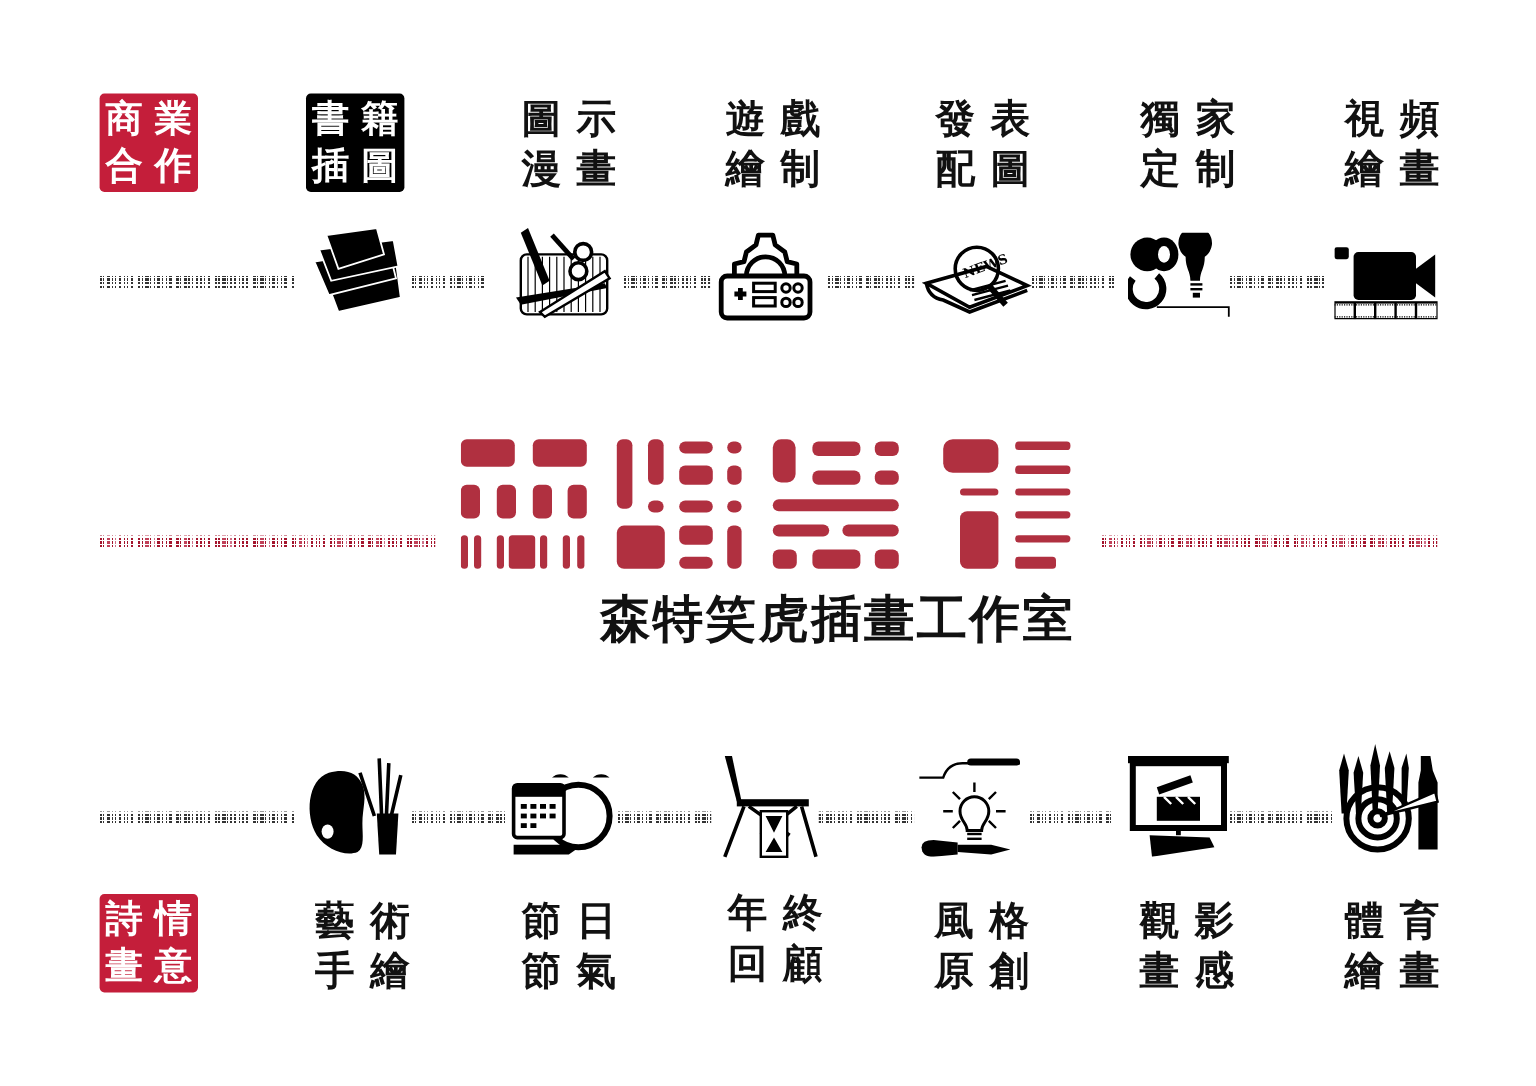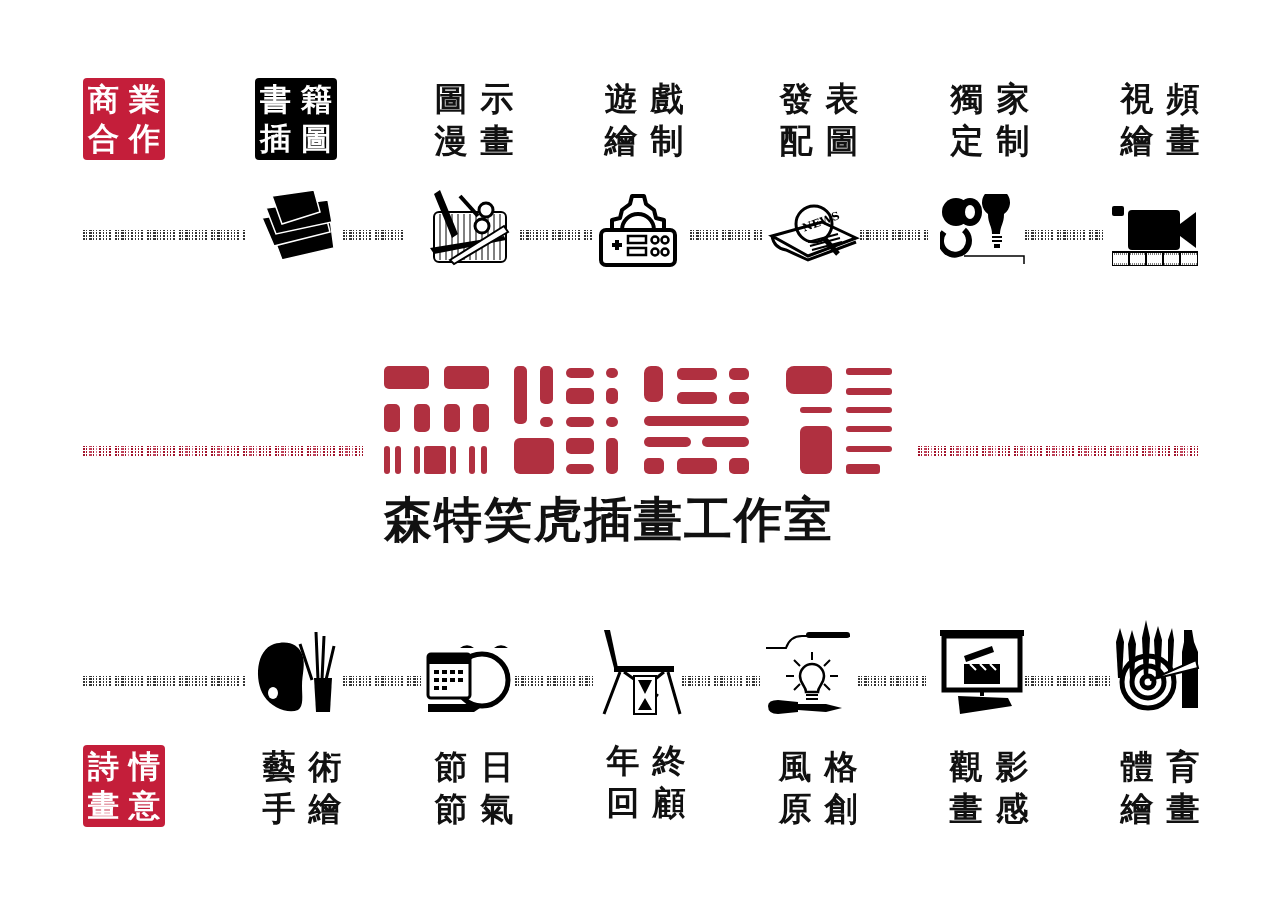--- a/index.html
+++ b/index.html
@@ -13,22 +13,22 @@
   .badge.red { background:#c41e3a; color:#fff; }
   .badge.black { background:#000; color:#fff; }
   .dots { position:absolute; height:10px;
           background-image:
             repeating-linear-gradient(90deg, #333 0 2px, transparent 2px 3px, #333 3px 4px, transparent 4px 6px, #333 6px 9px, transparent 9px 10px, #333 10px 11px, transparent 11px 13px, #333 13px 14px, transparent 14px 16px, #333 16px 18px, transparent 18px 20px, #333 20px 21px, transparent 21px 23px, #333 23px 24px, transparent 24px 26px, #333 26px 28px, transparent 28px 32px);
           -webkit-mask: repeating-linear-gradient(0deg,#000 0 2px, transparent 2px 3px); mask: repeating-linear-gradient(0deg,#000 0 2px, transparent 2px 3px); }
   .dots.red { background-image:
             repeating-linear-gradient(90deg, #a3142c 0 2px, transparent 2px 3px, #a3142c 3px 4px, transparent 4px 6px, #c04058 6px 9px, transparent 9px 10px, #a3142c 10px 11px, transparent 11px 13px, #d07088 13px 14px, transparent 14px 16px, #a3142c 16px 18px, transparent 18px 20px, #a3142c 20px 21px, transparent 21px 23px, #a3142c 23px 24px, transparent 24px 26px, #a3142c 26px 28px, transparent 28px 32px); }
   .icon { position:absolute; }
   .logo-block { fill:#b03040; }
-  .title { position:absolute; left:384px; top:488px; width:512px; text-align:left;
-           font-size:48px; font-weight:bold; letter-spacing:2px; white-space:nowrap; }
+  .title { position:absolute; left:384px; top:488px; width:512px; text-align:right;
+           font-size:42px; font-weight:bold; letter-spacing:2px; white-space:nowrap; }
 </style>
 </head>
 <body>
 
 <div class="label badge red" style="left:83px;top:78px;">
   <span>商</span>
   <span>業</span>
   <span>合</span>
   <span>作</span>
 </div>

